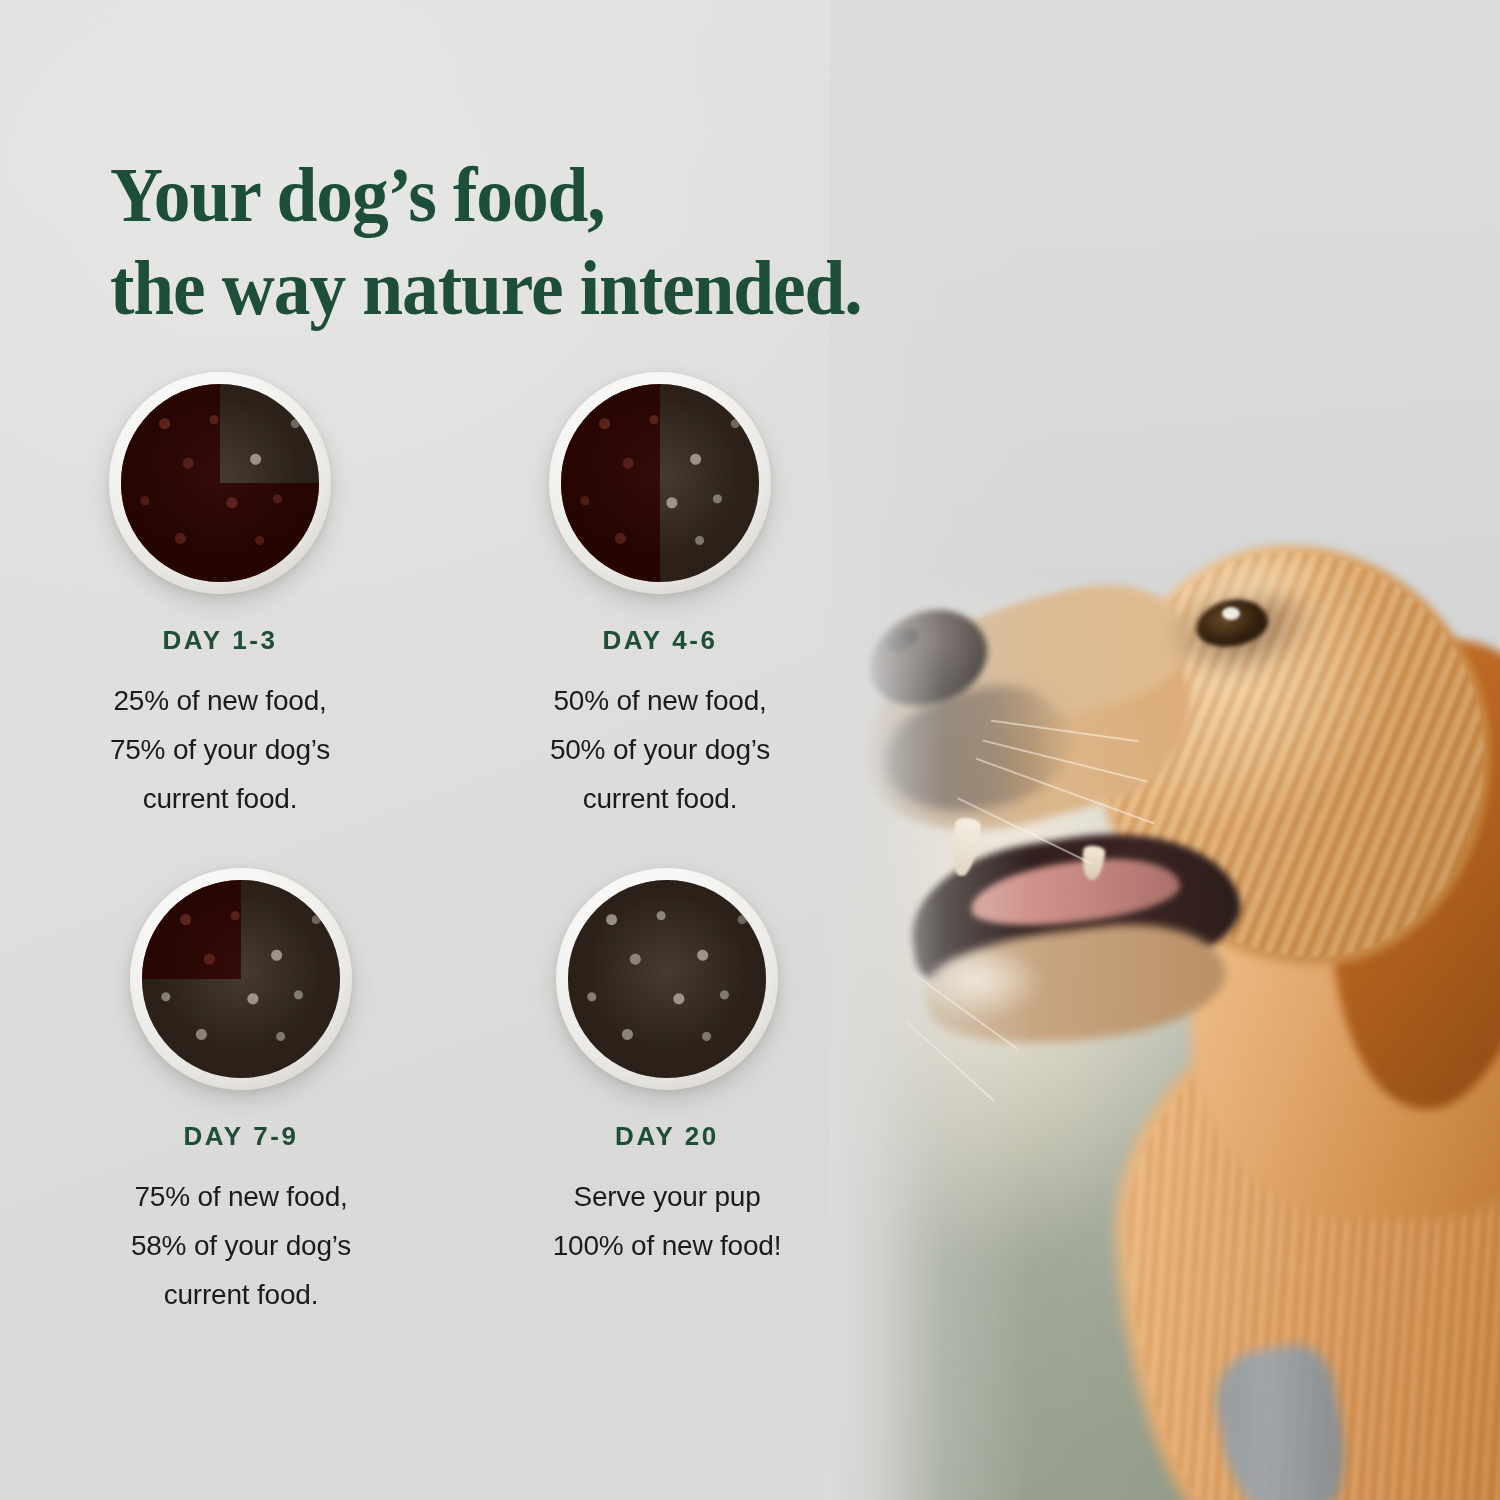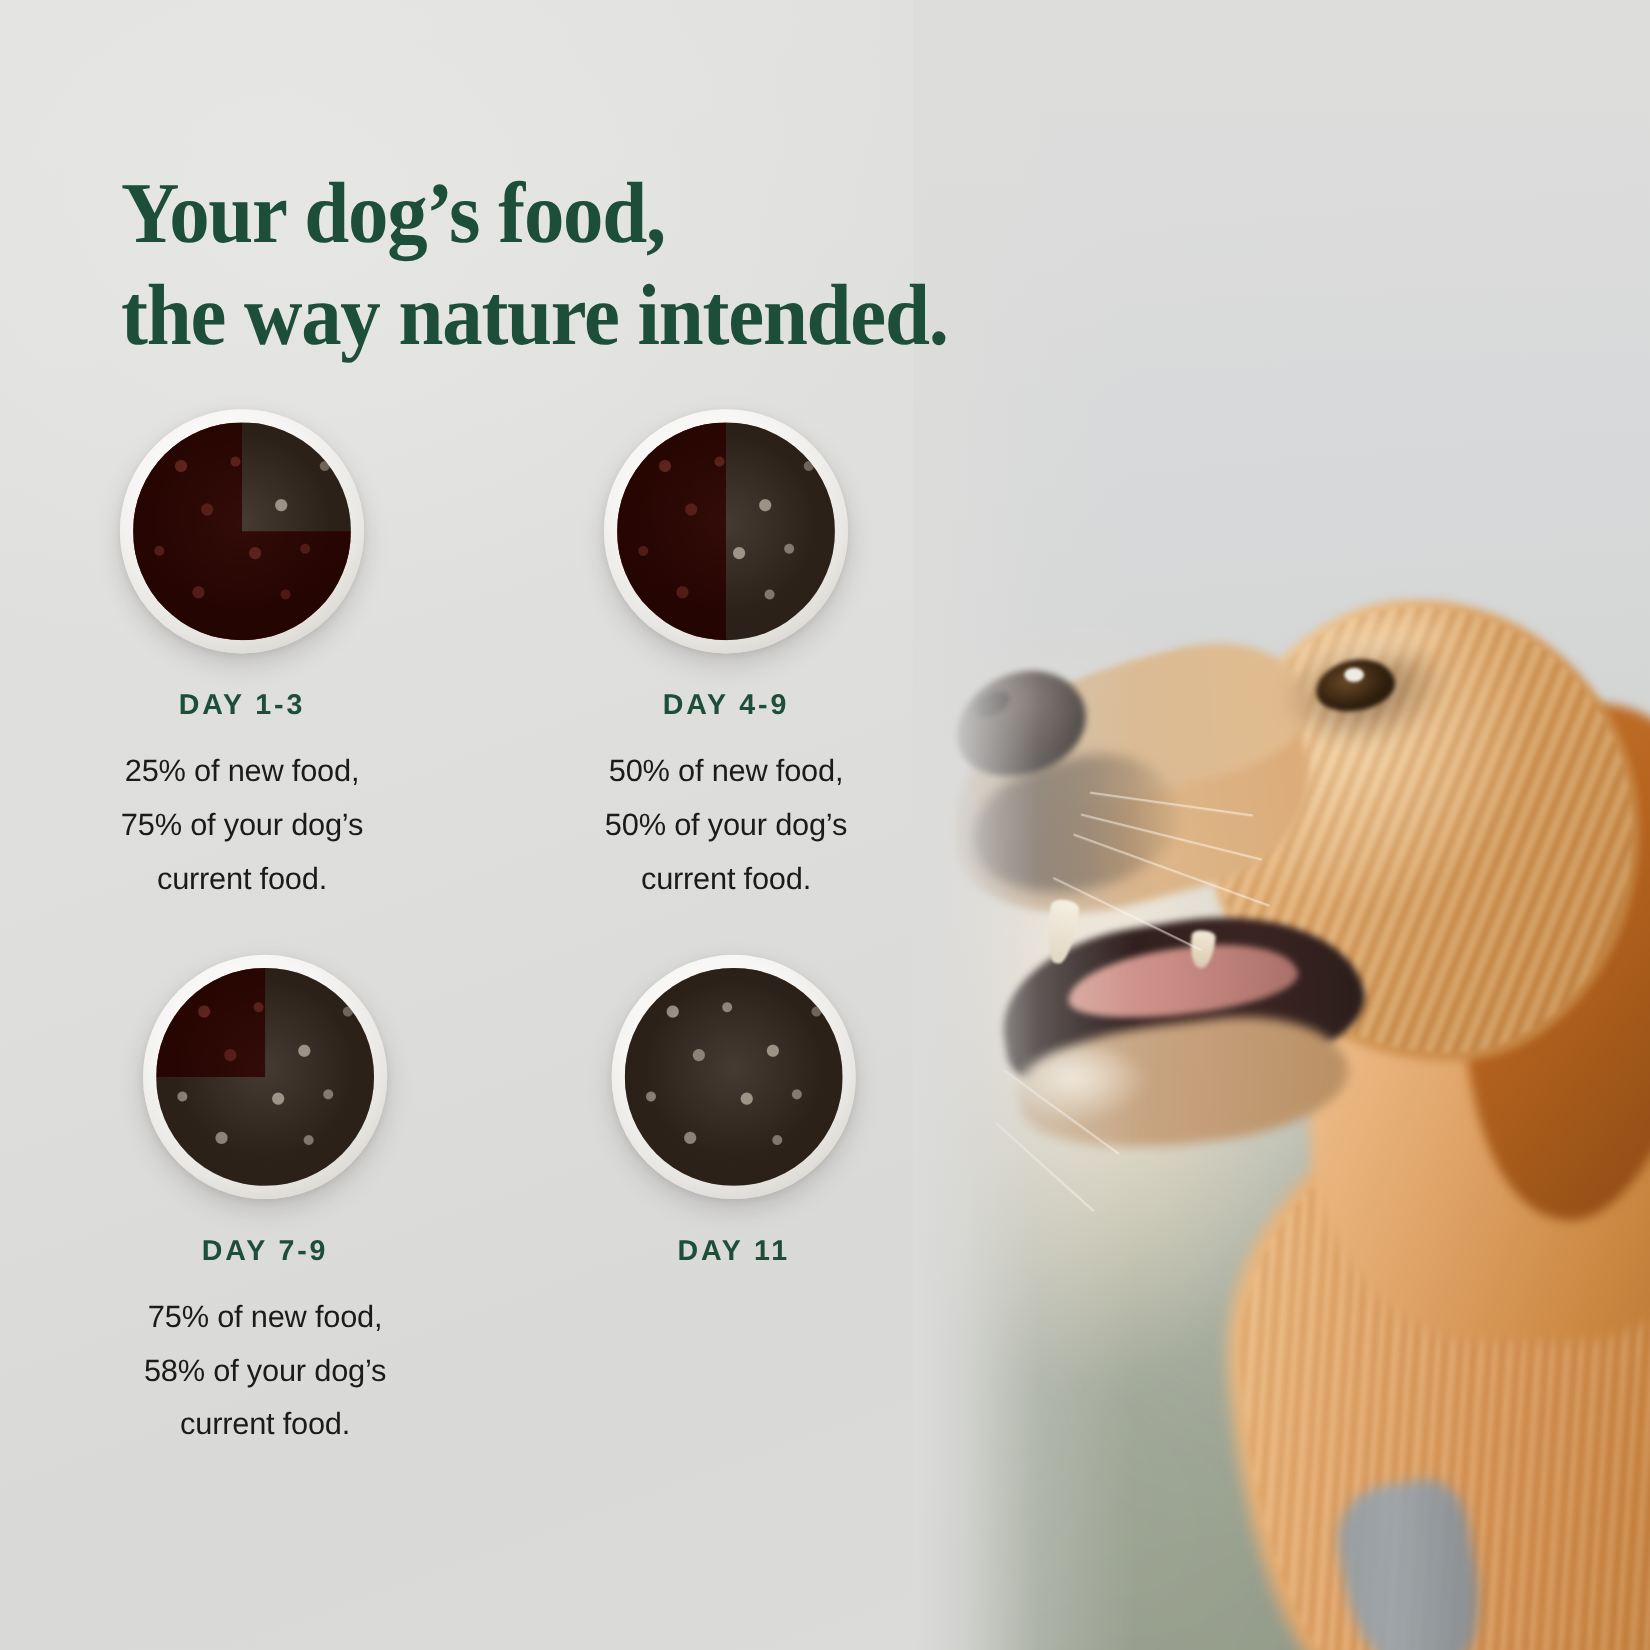--- a/index.html
+++ b/index.html
@@ -410,21 +410,21 @@
         <div class="bowl-wrap">
           <div class="bowl"></div>
           <div class="bowl-inner">
             <div class="kibble"></div>
             <div class="kibble2"></div>
             <div class="kibble-shade"></div>
             <div class="red-tint half"></div>
             <div class="red-ov half"></div>
           </div>
         </div>
-        <div class="day">DAY 4-9</div>
+        <div class="day">DAY 4-6</div>
         <div class="desc">50% of new food,
 50% of your dog’s
 current food.</div>
       </div>
 
     </div>
 
     <div class="row" style="margin-top:45px;padding-left:28px;">
 
       <div class="cell">
@@ -446,19 +446,21 @@
 
       <div class="cell">
         <div class="bowl-wrap">
           <div class="bowl"></div>
           <div class="bowl-inner">
             <div class="kibble"></div>
             <div class="kibble2"></div>
             <div class="kibble-shade"></div>
           </div>
         </div>
-        <div class="day">DAY 11</div>
+        <div class="day">DAY 20</div>
+        <div class="desc">Serve your pup
+100% of new food!</div>
       </div>
 
     </div>
   </div>
 
 </div>
 
 </body></html>

